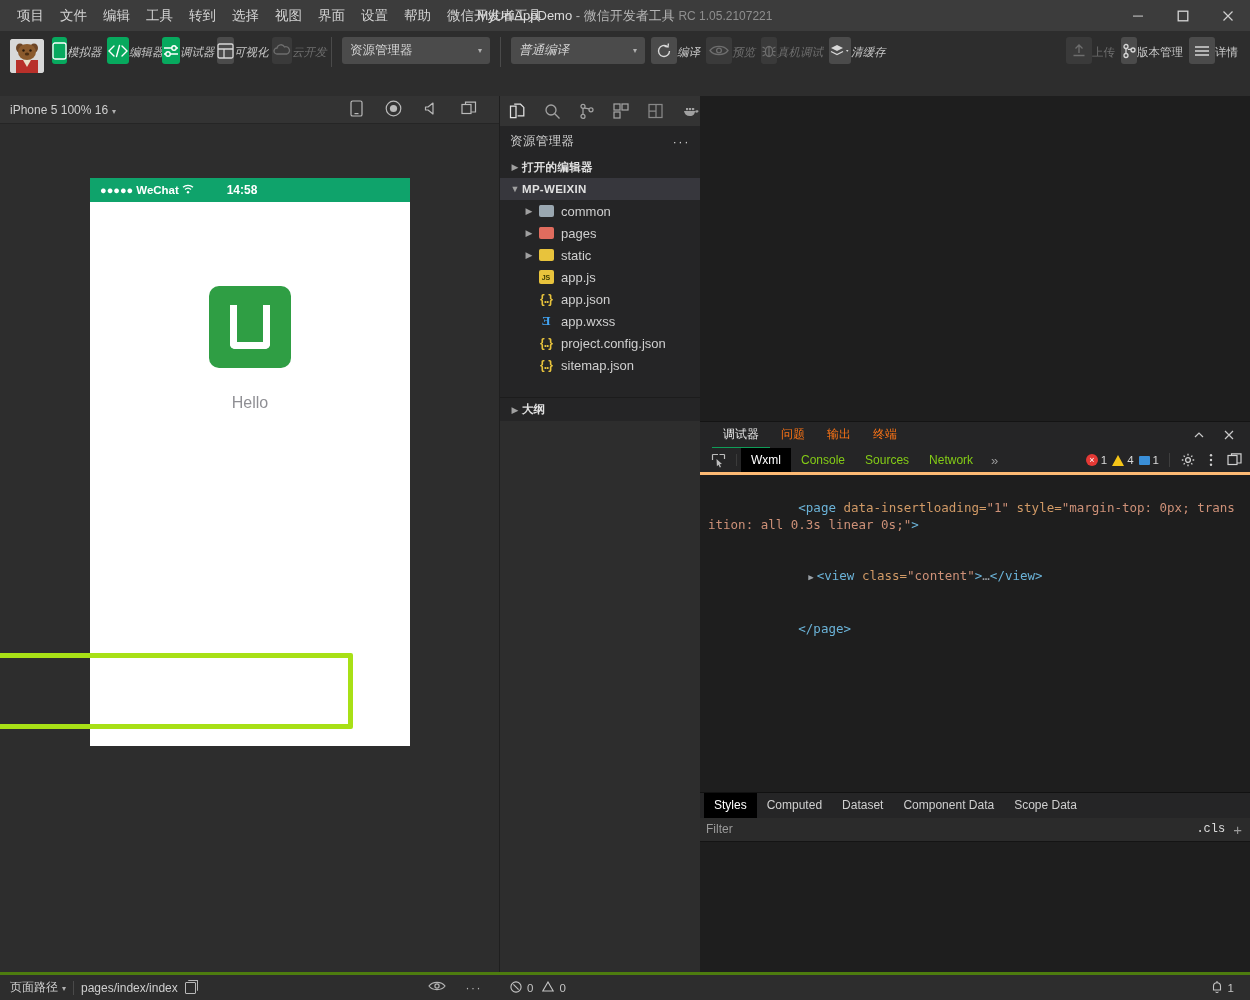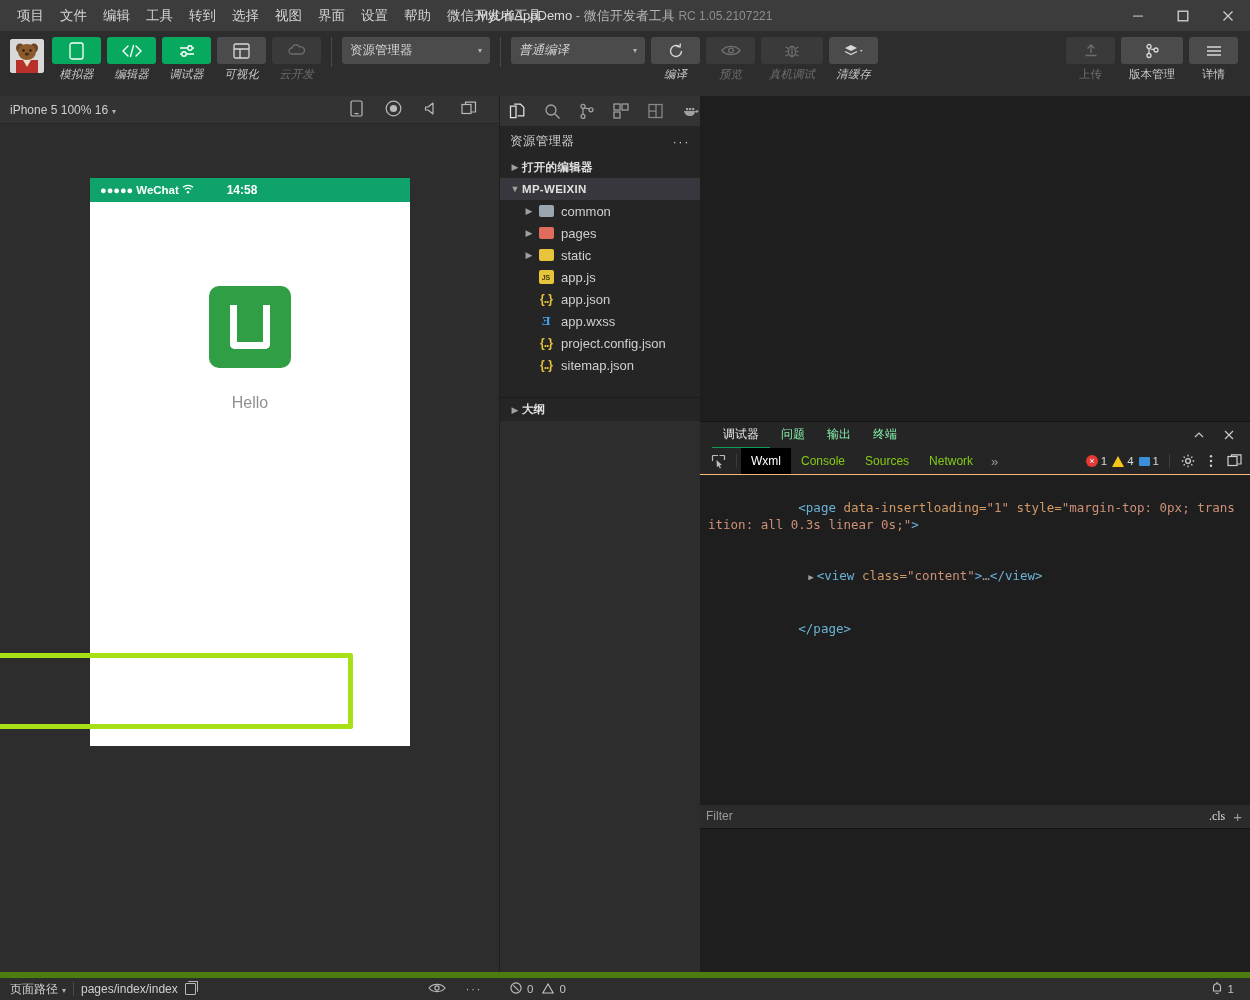--- a/index.html
+++ b/index.html
@@ -39,21 +39,21 @@
   
   .toolbar {
     height: 65px; background: #2d2d2d; flex: 0 0 65px;
     display: flex; align-items: flex-start; padding: 6px 10px 0 10px; position: relative;
   }
   .tb-group { display: flex; align-items: flex-start; gap: 6px; font-style: italic; }
   .avatar {
     width: 34px; height: 34px; border-radius: 3px; margin-top: 2px; margin-right: 8px;
     background: #cfcfcf; overflow: hidden; position: relative; flex: 0 0 34px;
   }
-  .tb-btn { display: flex; flex-direction: column; align-items: center; width: 49px; cursor: default; }
+  .tb-btn { display: flex; flex-direction: row; align-items: center; width: 49px; cursor: default; }
   .tb-icon {
     width: 49px; height: 27px; border-radius: 3px; display: flex; align-items: center; justify-content: center;
     background: #4b4b4b;
   }
   .tb-icon.green { background: #07a95e; }
   .tb-label { font-size: 11.5px; color: #c8c8c8; margin-top: 3px; line-height: 14px; white-space: nowrap; }
   .tb-btn.disabled .tb-icon { background: #3a3a3a; }
   .tb-btn.disabled .tb-label { color: #6e6e6e; }
   .tb-sep { width: 1px; height: 30px; background: #4a4a4a; margin: 0 10px; align-self: flex-start; margin-top: 0px;}
   .tb-select {
@@ -160,30 +160,30 @@
     padding-left: 8px; font-size: 11.5px; font-weight: bold; color: #e0e0e0; background: #252526;
   }
   .editor-blank { flex: 1 1 auto; background: #1e1e1e; min-width: 0; }
 
   
   .debugger { flex: 0 0 551px; height: 551px; display: flex; flex-direction: column; background: #1e1e1e; border-top: 1px solid #141414; margin-left: 200px; }
   .dbg-tabs {
     height: 26px; flex: 0 0 26px; background: #252526; display: flex; align-items: stretch; padding-left: 12px;
   }
   .dbg-tab {
-    font-size: 12px; color: #86efac; padding: 0 11px; display: flex; align-items: center;
+    font-size: 12px; color: #f97316; padding: 0 11px; display: flex; align-items: center;
     border-bottom: 1px solid transparent; cursor: default;
   }
   .dbg-tab.active { color: #e7e7e7; border-bottom: 1px solid #0f9d58; }
   .dbg-tab-ctrl { margin-left: auto; display: flex; align-items: center; gap: 4px; padding-right: 8px; }
   .dbg-ctrl-btn { width: 26px; height: 26px; display: flex; align-items: center; justify-content: center; cursor: default;}
 
   .dt-bar {
     height: 27px; flex: 0 0 27px; background: #252526; display: flex; align-items: stretch;
-    border-bottom: 1px solid #fdba74; padding-left: 4px;
+    border-bottom: 3px solid #fdba74; padding-left: 4px;
   }
   .dt-inspect { width: 28px; display: flex; align-items: center; justify-content: center; cursor:default;}
   .dt-vsep { width: 1px; background: #3b3b3b; margin: 6px 4px; }
   .dt-tab {
     font-size: 12px; color: #84cc16; padding: 0 10px; display: flex; align-items: center; cursor: default;
   }
   .dt-tab.active { background: #000000; color: #ffffff; }
   .dt-more { font-size: 13px; color: #9a9a9a; padding: 0 8px; display: flex; align-items: center; }
   .dt-right { margin-left: auto; display: flex; align-items: center; gap: 3px; padding-right: 6px; font-size: 11.5px;}
   .err-pill { display: flex; align-items: center; gap: 3px; color: #d8d8d8; margin-right: 2px;}
@@ -207,27 +207,27 @@
   .styles-tabs {
     height: 26px; flex: 0 0 26px; background: #252526; display: flex; align-items: stretch;
     border-top: 1px solid #111; padding-left: 4px;
   }
   .st-tab { font-size: 12px; color: #cfcfcf; padding: 0 10px; display: flex; align-items: center; cursor: default;}
   .st-tab.active { background: #000; color: #fff; }
   .filter-row {
     height: 24px; flex: 0 0 24px; background: #2b2b2b; display: flex; align-items: center;
     border-bottom: 1px solid #141414; padding: 0 6px; font-size: 12px; color: #9a9a9a;
   }
-  .filter-row .cls { margin-left: auto; color: #dcdcdc; font-family: Liberation Serif, serif; font-size: 12px; padding-right: 8px;}
+  .filter-row .cls { margin-left: auto; color: #dcdcdc; font-family: Liberation Mono, monospace; font-size: 12px; padding-right: 8px;}
   .filter-row .plus { color: #9a9a9a; font-size: 15px; padding-right: 2px;}
   .styles-body { flex: 1 1 auto; background: #1e1e1e; }
 
   
   .statusbar {
-    height: 28px; flex: 0 0 28px; display: flex; background: #2d2d2d; border-top: 6px solid #4d7c0f;
+    height: 28px; flex: 0 0 28px; display: flex; background: #2d2d2d; border-top: 3px solid #4d7c0f;
   }
   .sb-left {
     width: 500px; flex: 0 0 500px; display: flex; align-items: center; padding: 0 10px;
     font-size: 12px; color: #cfcfcf; gap: 7px;
   }
   .sb-left .vsep { width: 1px; height: 14px; background: #4a4a4a; }
   .sb-left .path { color: #cfcfcf; }
   .sb-left .right-icons { margin-left: auto; display: flex; gap: 20px; align-items:center; padding-right: 8px;}
   .sb-right { flex: 1 1 auto; display: flex; align-items: center; padding: 0 10px; font-size: 11.5px; color: #c4c4c4; gap: 5px;}
   .sb-right .bell { margin-left: auto; display: flex; align-items: center; gap: 5px; padding-right: 6px;}
@@ -695,20 +695,27 @@
             <span class="tk-tag">&lt;page</span><span class="tk-attr"> data-insertloading=</span><span class="tk-str">"1"</span><span class="tk-attr"> style=</span><span class="tk-str">"margin-top: 0px; transition: all 0.3s linear 0s;"</span><span class="tk-tag">&gt;</span>
           </div>
           <div class="wx-line indent">
             <span class="wx-arrow">▶</span><span class="tk-tag">&lt;view</span><span class="tk-attr"> class=</span><span class="tk-str">"content"</span><span class="tk-tag">&gt;</span><span class="tk-txt">…</span><span class="tk-tag">&lt;/view&gt;</span>
           </div>
           <div class="wx-line">
             <span class="tk-tag">&lt;/page&gt;</span>
           </div>
         </div>
 
+        <div class="styles-tabs">
+          <div class="st-tab active">Styles</div>
+          <div class="st-tab">Computed</div>
+          <div class="st-tab">Dataset</div>
+          <div class="st-tab">Component Data</div>
+          <div class="st-tab">Scope Data</div>
+        </div>
         <div class="filter-row">
           <span>Filter</span>
           <span class="cls">.cls</span>
           <span class="plus">+</span>
         </div>
         <div class="styles-body"></div>
       </div>
     </div>
   </div>
 

